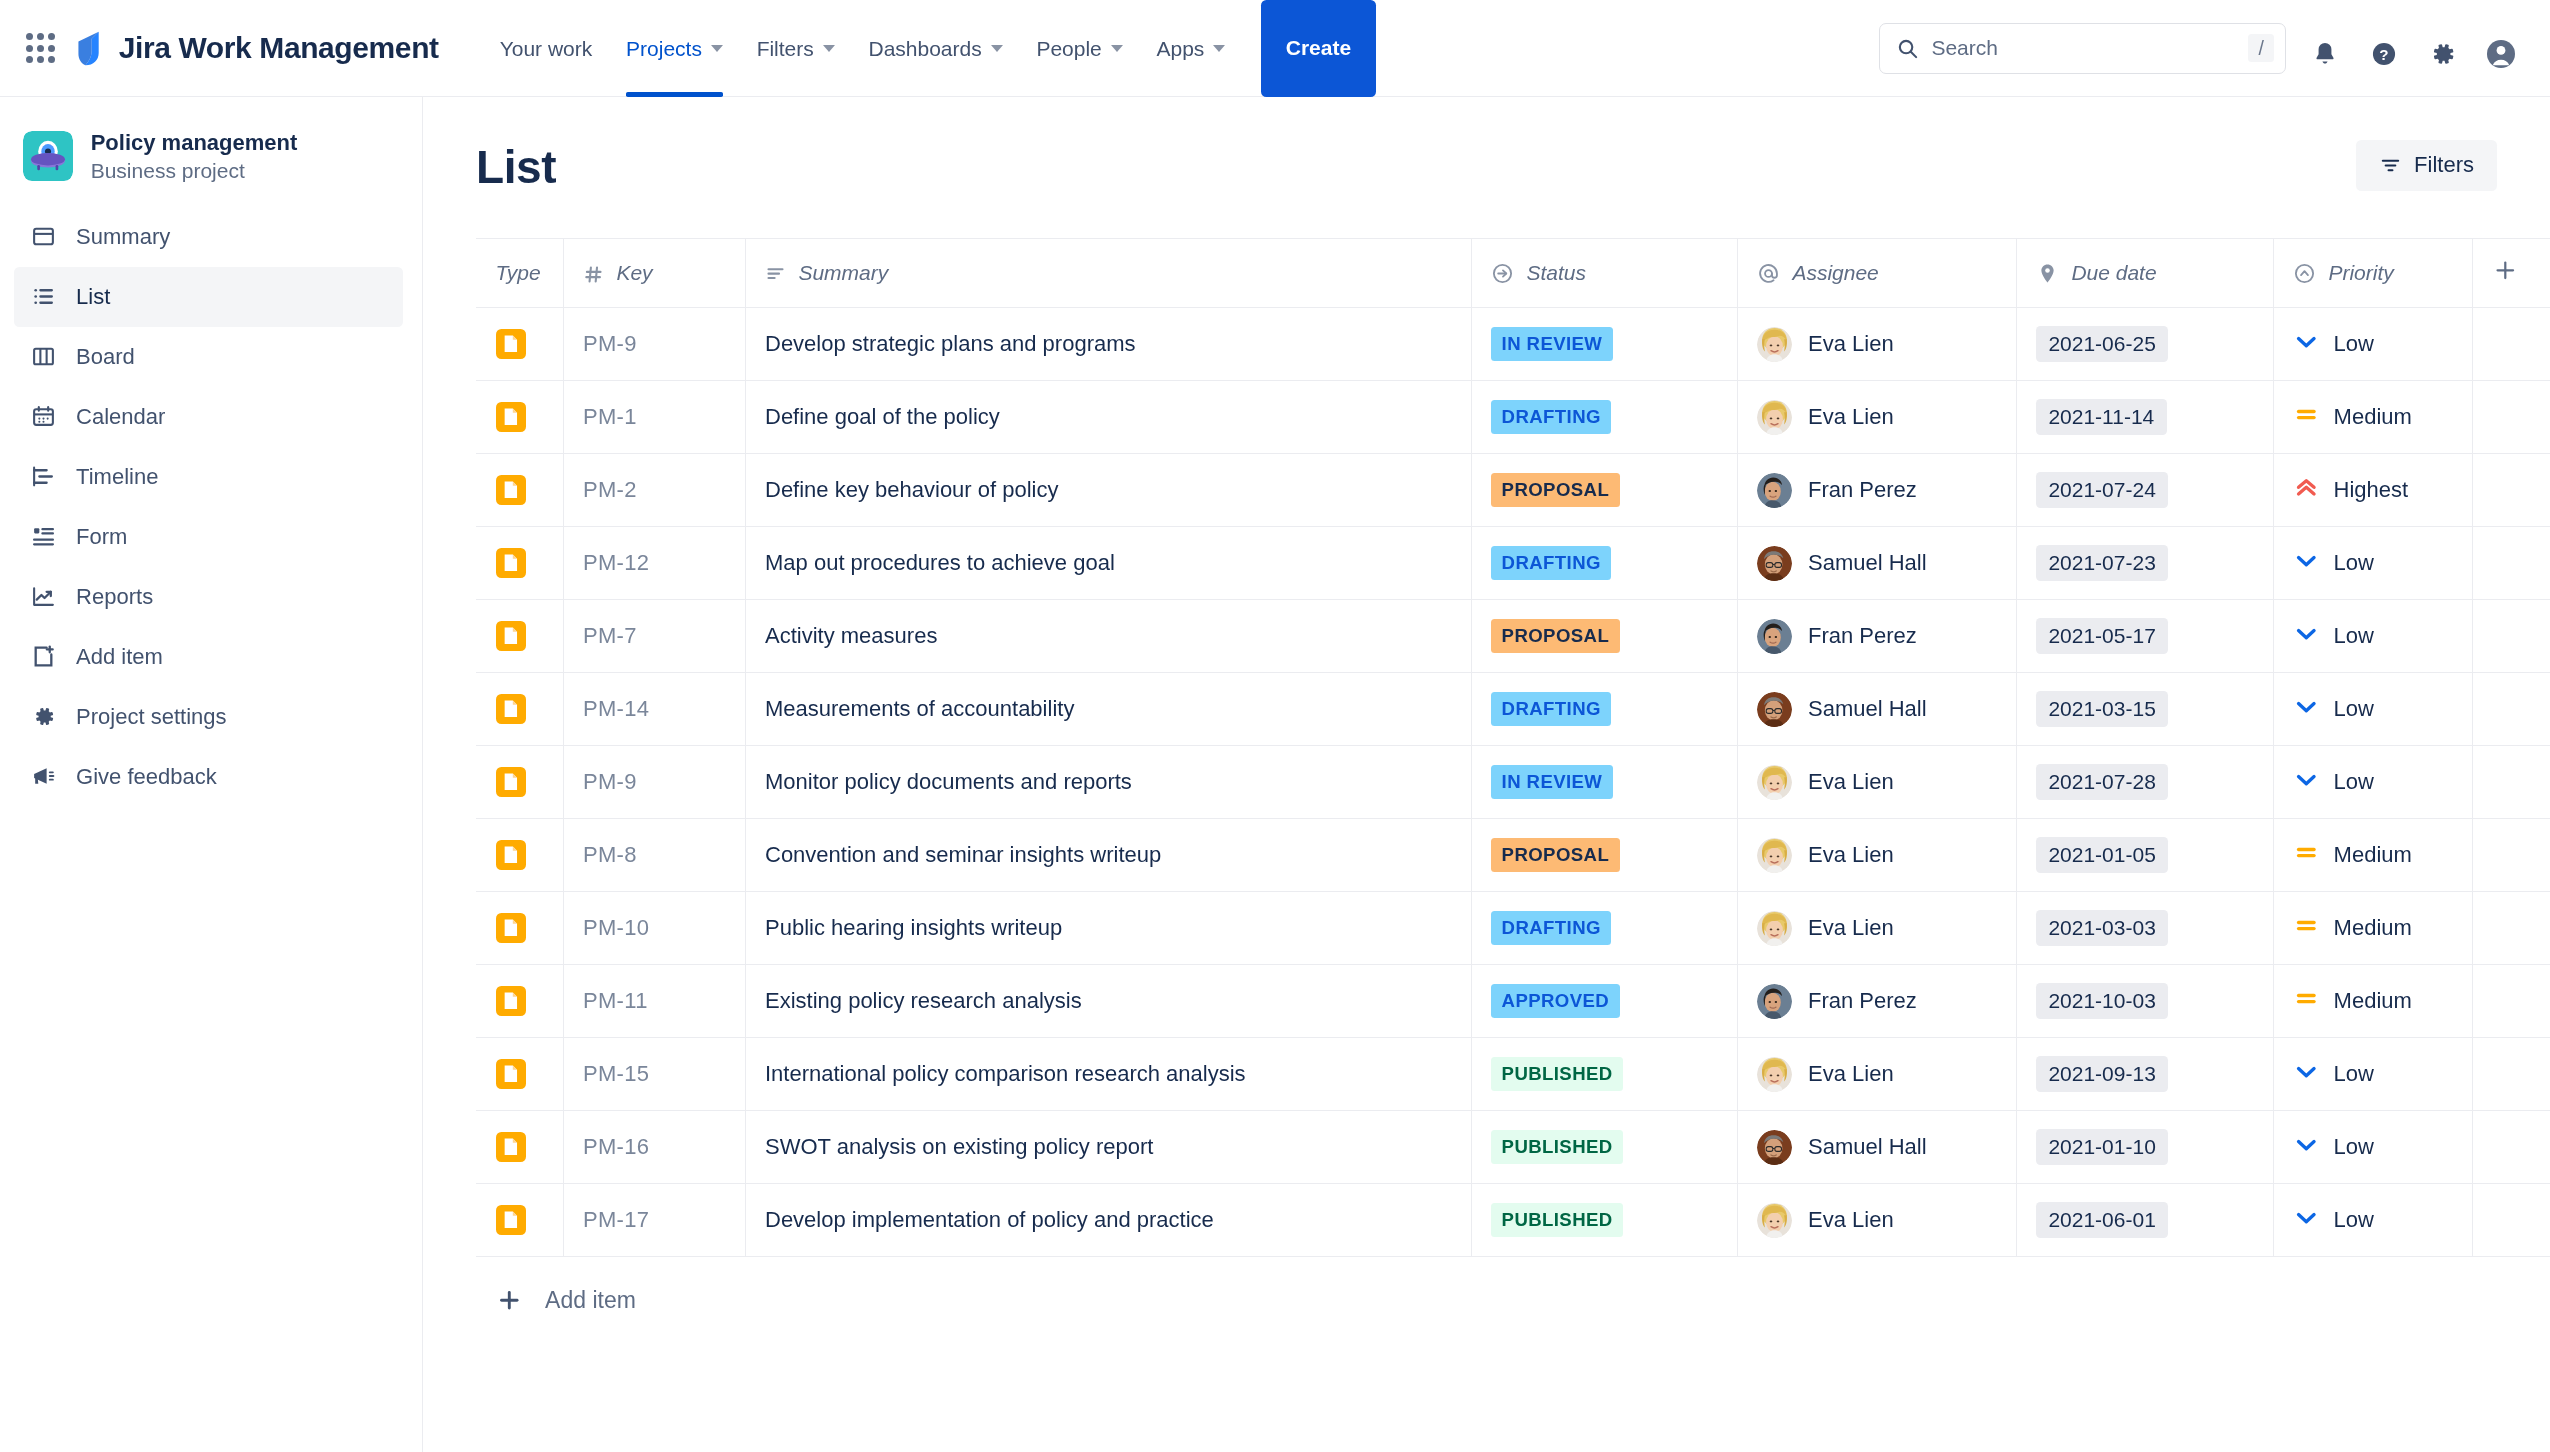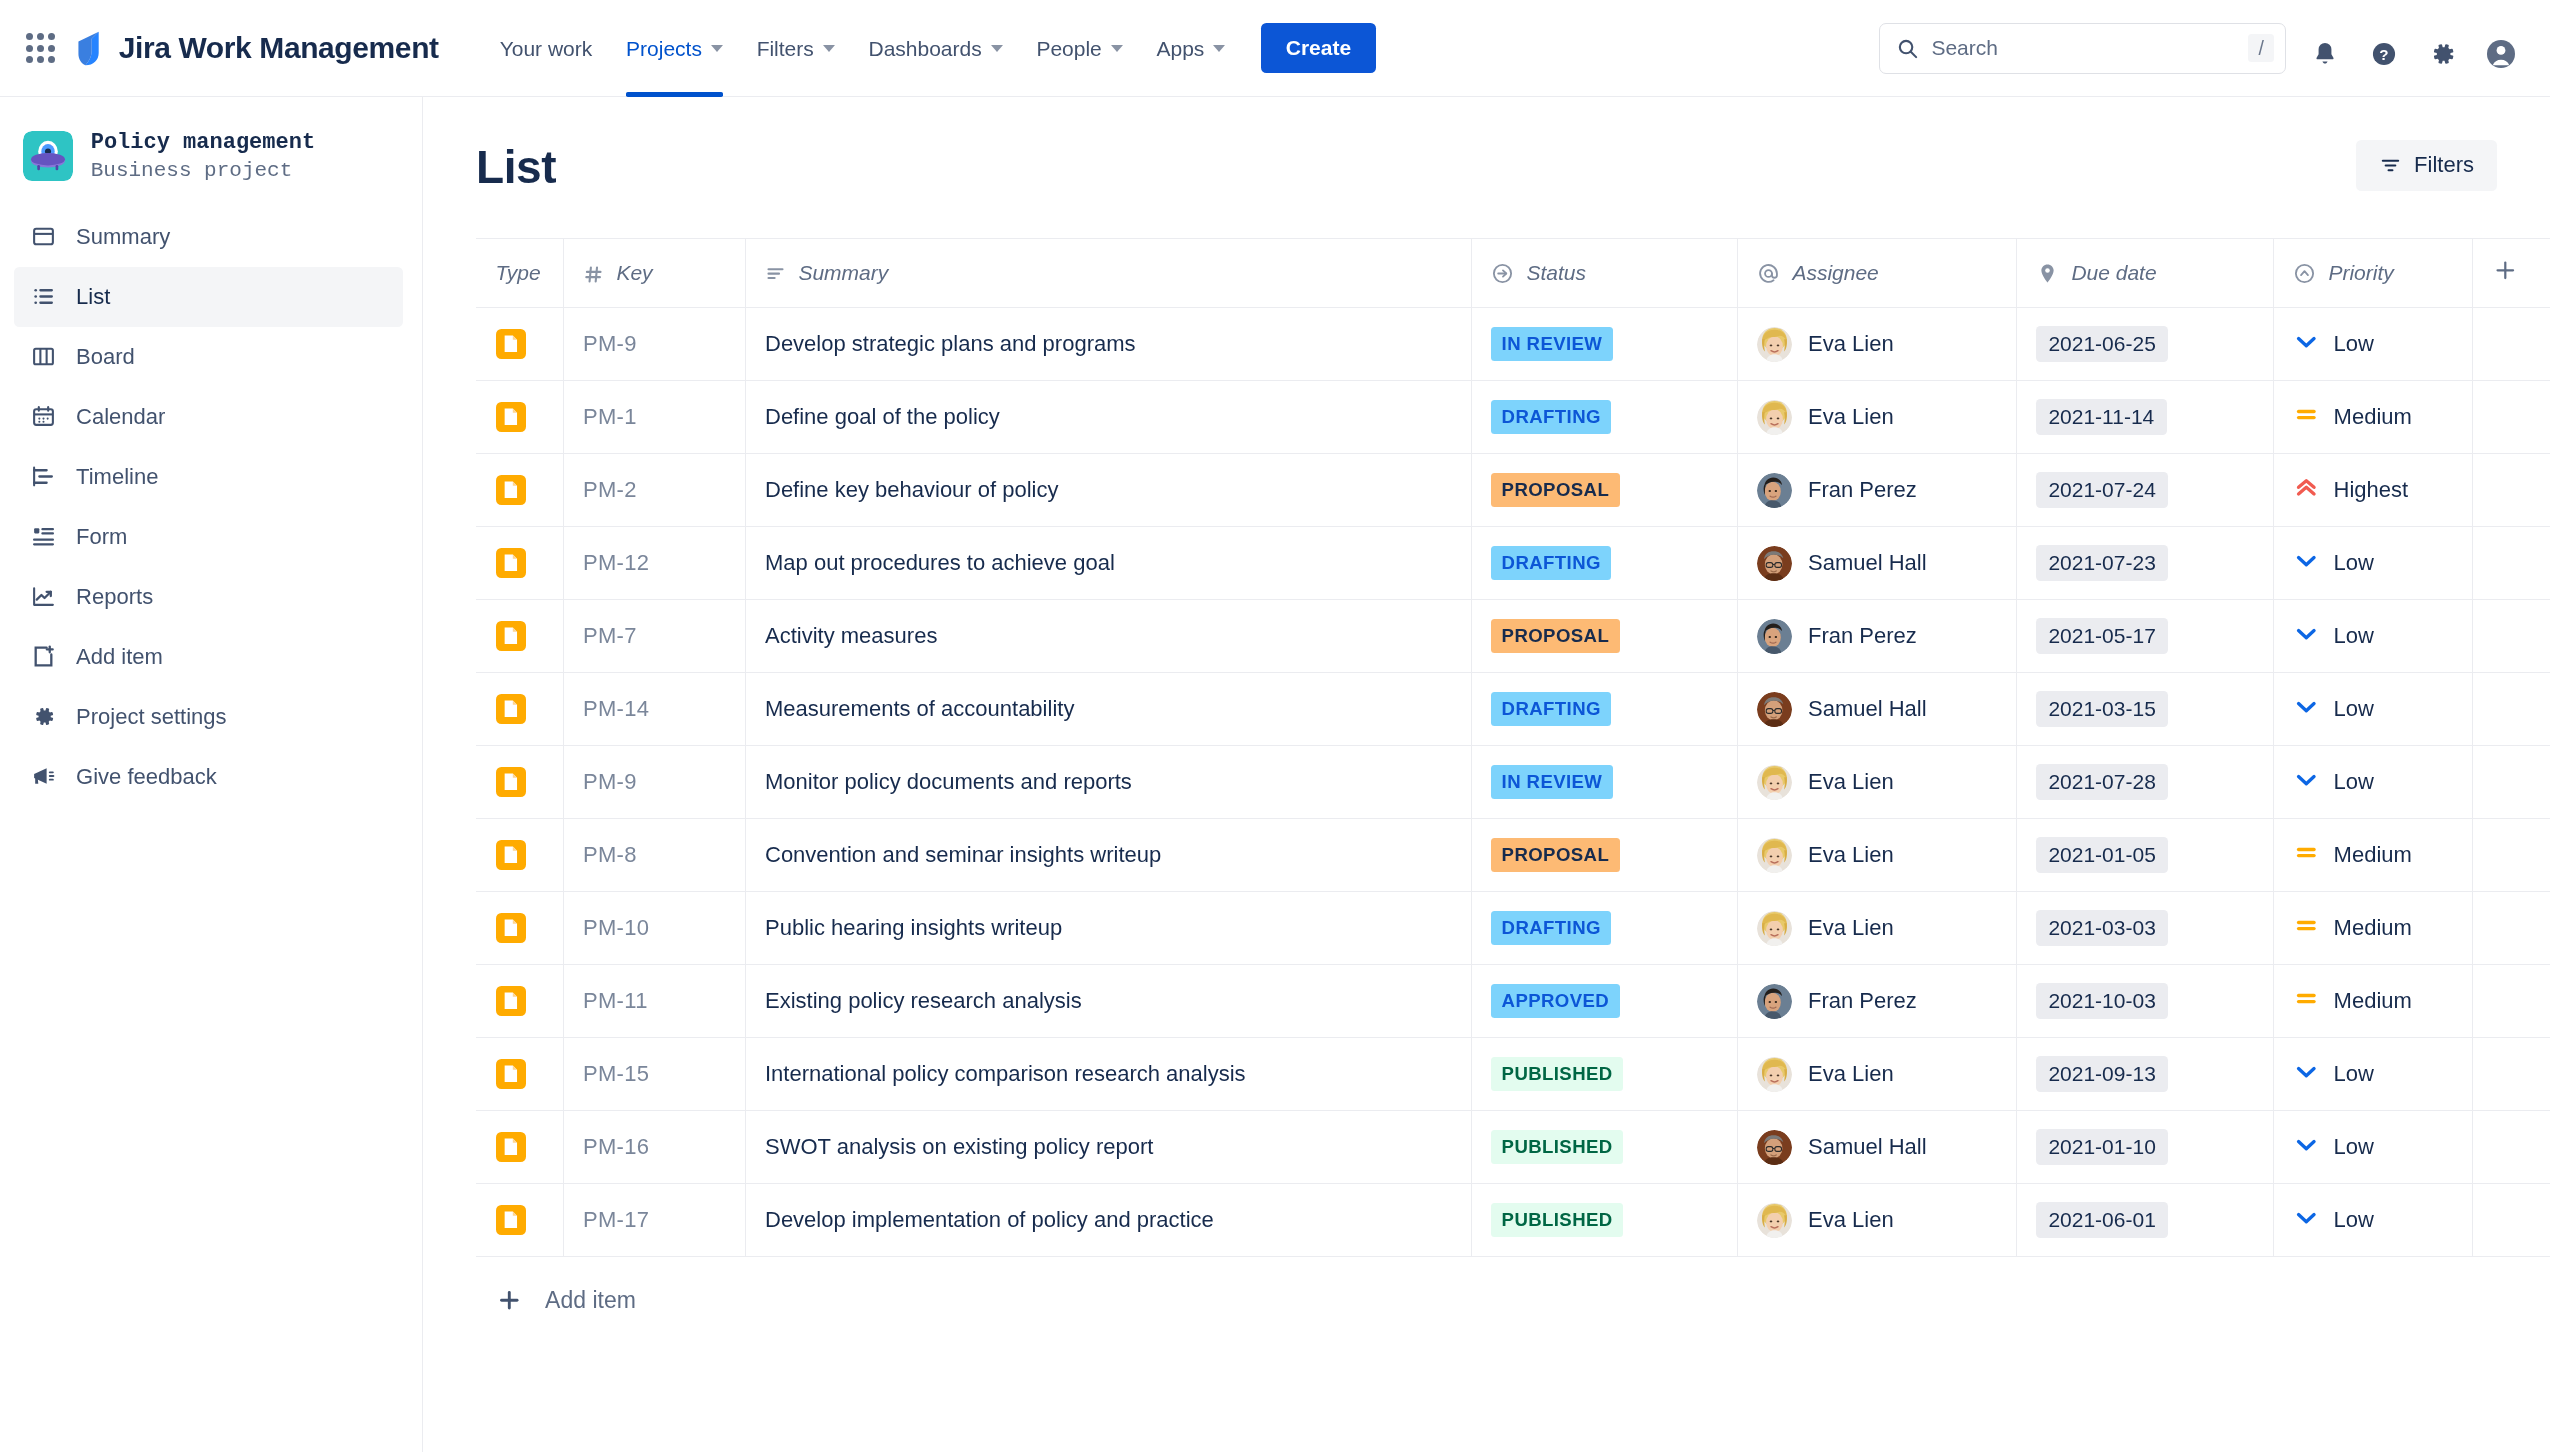--- a/index.html
+++ b/index.html
@@ -33,21 +33,21 @@
   }
   .apps-grid i { width: 7px; height: 7px; border-radius: 50%; background: #5e6c84; display:block; }
 
   .brand { display: flex; align-items: center; gap: 12.4px; margin-right: 45px; cursor: pointer; }
   .brand-logo { width: 34px; height: 37px; }
   .brand-text {
     font-size: 30px; font-weight: 600; color: #172b4d; letter-spacing: -0.4px;
     white-space: nowrap;
   }
 
-  .navitems { display: flex; align-items: center; gap: 1.8px; height: 97px; }
+  .navitems { display: flex; gap: 1.8px; height: 97px; }
   .navitem {
     display: flex; align-items: center; gap: 8.9px;
     font-size: 21px; color: #42526e;
     padding: 0 16px;
     height: 97px;
     line-height: 97px;
     position: relative;
     cursor: pointer;
     white-space: nowrap;
   }
@@ -118,21 +118,20 @@
     width: 423px;
     min-width: 423px;
     border-right: 0.9px solid #ebecf0;
     background: #fff;
     padding-top: 25px;
   }
   .proj-head {
     display: flex; align-items: center; gap: 17.7px;
     padding: 7px 23px 23px 23px;
     cursor: pointer;
-    font-family: Liberation Mono, monospace;
   }
   .proj-avatar { width: 50px; height: 50px; border-radius: 8.9px; flex: none; }
   .proj-name { font-size: 22px; font-weight: 700; color: #172b4d; line-height: 1.25; }
   .proj-type { font-size: 21px; color: #5e6c84; line-height: 1.3; }
 
   .nav-list { padding: 0 19.5px 0 14px; }
   .side-item {
     display: flex; align-items: center; gap: 19.5px;
     height: 60px;
     padding: 0 16px;

